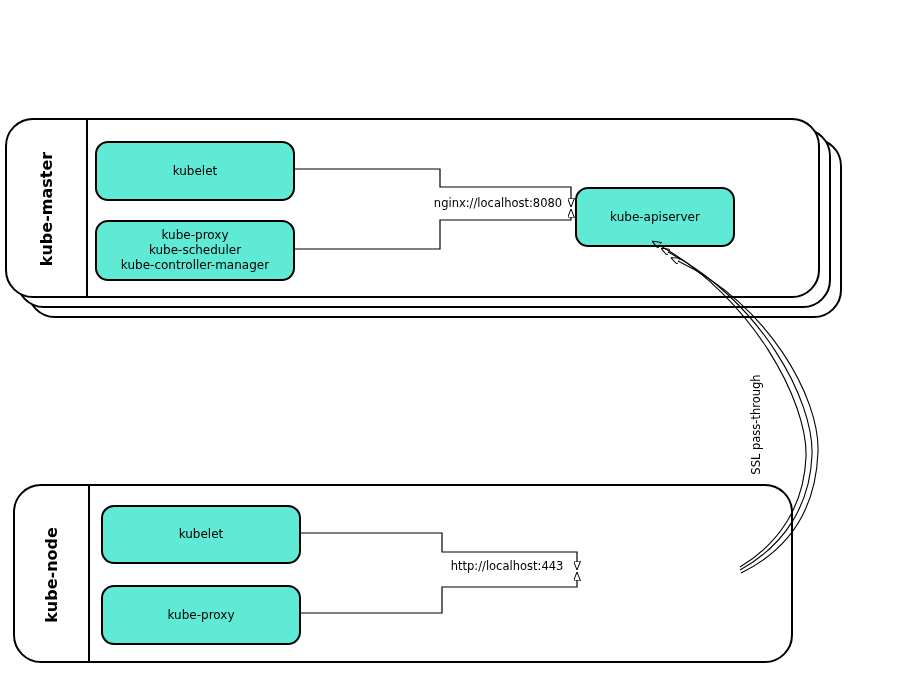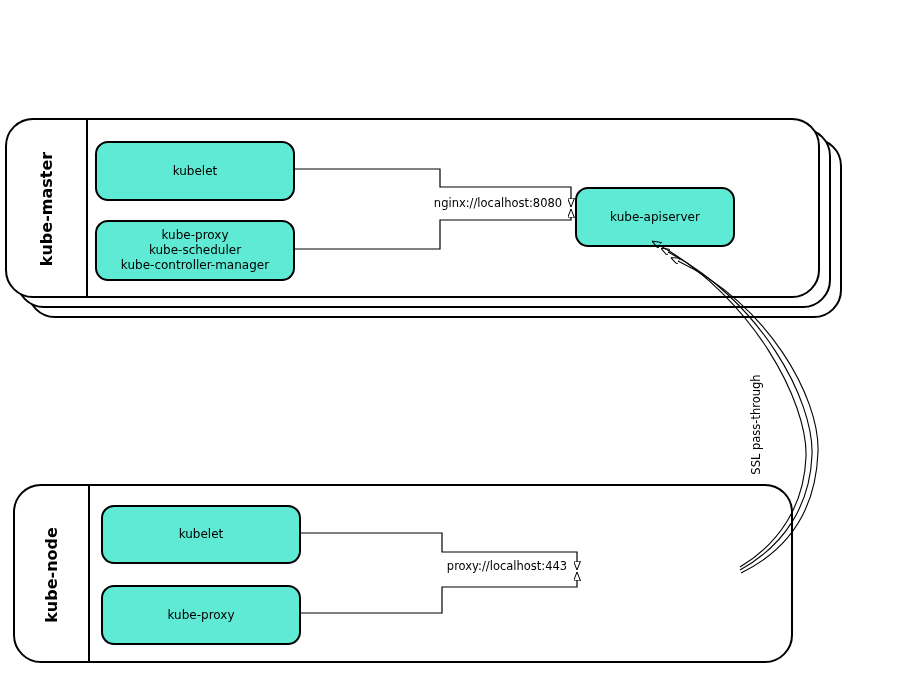--- a/index.html
+++ b/index.html
@@ -91,16 +91,16 @@
     <path class="conn" d="M293,169 H440 V187 H571 V199" marker-end="url(#arr)"></path>
     <path class="conn" d="M293,249 H440 V220 H571 V217" marker-end="url(#arr)"></path>
     <path class="conn" d="M299,533 H442 V552 H577 V562" marker-end="url(#arr)"></path>
     <path class="conn" d="M299,613 H442 V587 H577 V580" marker-end="url(#arr)"></path>
     <path class="curve" d="M740,567 C780,543 804,505 806,457 C808,402 752,297 659,245" marker-end="url(#arr)"></path>
     <path class="curve" d="M740,570 C785,545 810,505 812,455 C814,400 760,300 668,252" marker-end="url(#arr)"></path>
     <path class="curve" d="M741,573 C792,548 816,506 818,452 C820,398 768,304 678,261" marker-end="url(#arr)"></path>
   </svg>
 
   <div class="edge-label" style="left:413px; top:196px;">nginx://localhost:8080</div>
-  <div class="edge-label" style="left:422px; top:559px;">proxy://localhost:443</div>
+  <div class="edge-label" style="left:422px; top:559px;">http://localhost:443</div>
   <div class="edge-label rotated" style="left:681px; top:417px;">SSL pass-through</div>
 
 </div>
 
 </body></html>

